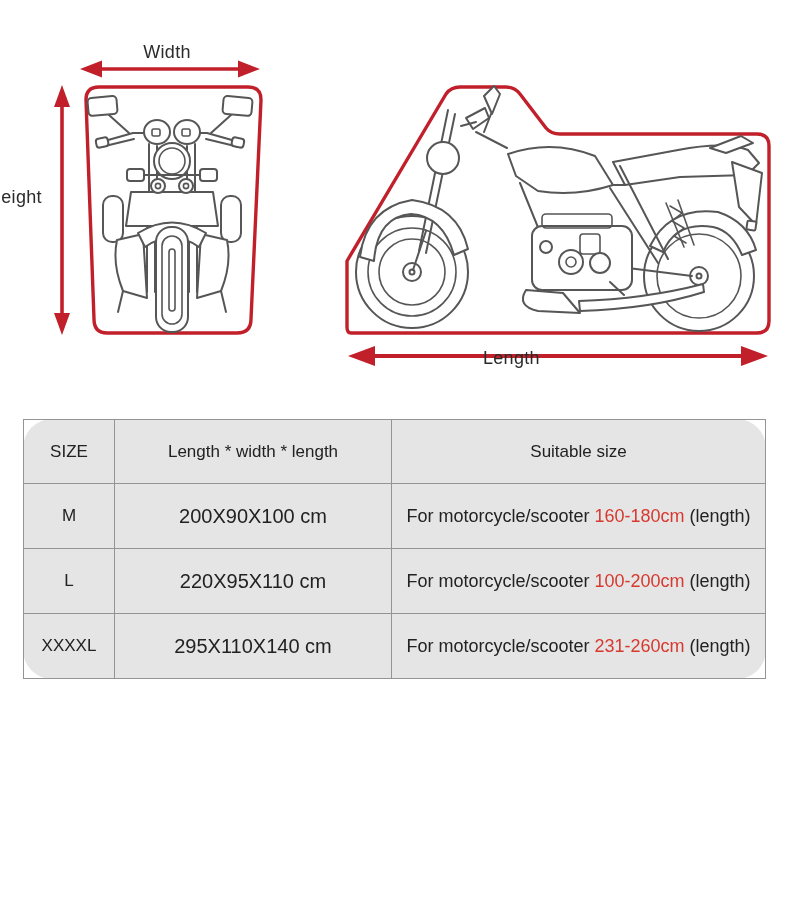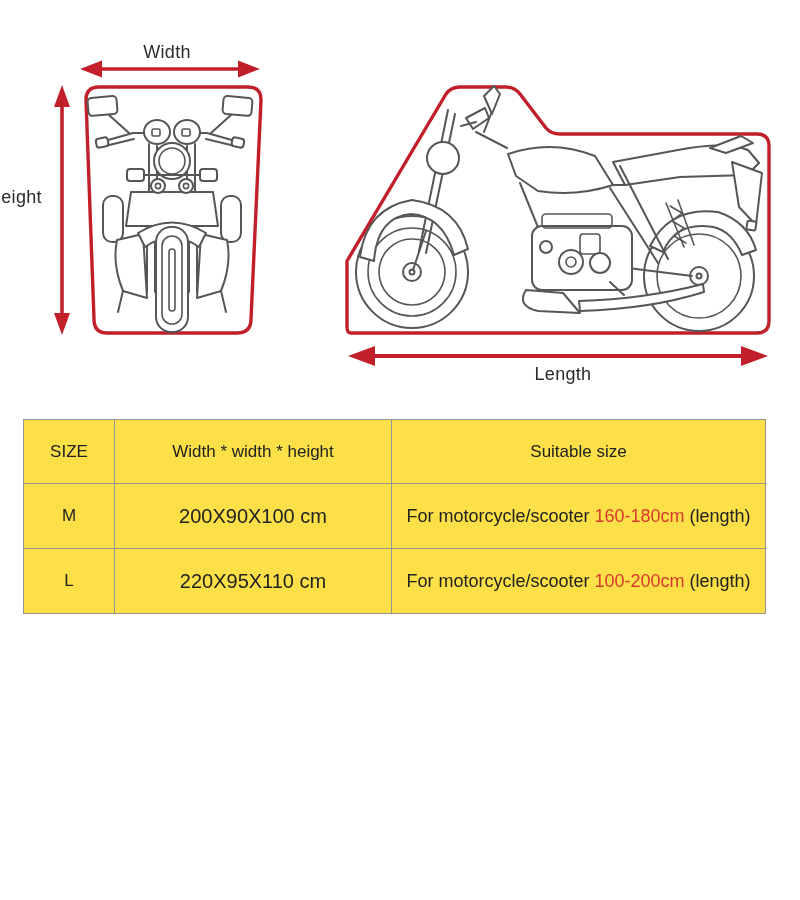--- a/index.html
+++ b/index.html
@@ -18,34 +18,34 @@
   .stage{position:relative;width:800px;height:900px;overflow:hidden;background:var(--bg);}
   .diagram-svg{position:absolute;top:0;}
   #front-svg{left:0;}
   #side-svg{left:280px;}
   .dim-label{
     position:absolute;font-size:18px;color:#2b2b2b;letter-spacing:.3px;
     white-space:nowrap;
   }
   #width-label{left:97px;top:42px;width:140px;text-align:center;}
   #height-label{left:-12px;top:187px;}
-  #length-label{left:483px;top:364px;width:160px;text-align:center;}
+  #length-label{left:483px;top:348px;width:160px;text-align:left;}
 
   
   .redline{stroke:var(--accent-red);fill:none;stroke-width:3.4;stroke-linejoin:round;stroke-linecap:round;}
   .redshaft{stroke:var(--accent-red);stroke-width:3.6;fill:none;}
   .redfill{fill:var(--accent-red);stroke:none;}
   .g{stroke:var(--bike-gray);fill:none;stroke-width:2;stroke-linejoin:round;stroke-linecap:round;}
   .gw{stroke:var(--bike-gray);fill:#ffffff;stroke-width:2;stroke-linejoin:round;stroke-linecap:round;}
   .gthin{stroke:var(--bike-gray);fill:none;stroke-width:1.6;stroke-linejoin:round;stroke-linecap:round;}
 
   
   .size-table{
     position:absolute;left:23px;top:419px;width:742px;
-    border-collapse:collapse;table-layout:fixed;background:#fde047;
+    border-collapse:collapse;table-layout:fixed;background:#e5e5e5;border-radius:29px;
   }
   .size-table col.c1{width:91px;}
   .size-table col.c2{width:277px;}
   .size-table col.c3{width:374px;}
   .size-table th,.size-table td{
     border:1.5px solid var(--border-gray);
     text-align:center;vertical-align:middle;
     font-weight:400;color:var(--text-black);
     padding:0 4px;
   }
@@ -192,31 +192,36 @@
 
   <table class="size-table">
     <colgroup>
       <col class="c1">
         <col class="c2">
         <col class="c3">
     </colgroup>
     <thead>
       <tr>
         <th>SIZE</th>
-        <th>Width * width * height</th>
+        <th>Length * width * length</th>
         <th>Suitable size</th>
       </tr>
     </thead>
     <tbody id="size-rows">
         <tr>
           <td class="size-cell">M</td>
           <td class="dimensions-cell">200X90X100 cm</td>
           <td class="suitable-cell">For motorcycle/scooter <span class="range-red">160-180cm</span> (length)</td>
         </tr>
         <tr>
           <td class="size-cell">L</td>
           <td class="dimensions-cell">220X95X110 cm</td>
           <td class="suitable-cell">For motorcycle/scooter <span class="range-red">100-200cm</span> (length)</td>
         </tr>
+        <tr>
+          <td class="size-cell">XXXXL</td>
+          <td class="dimensions-cell">295X110X140 cm</td>
+          <td class="suitable-cell">For motorcycle/scooter <span class="range-red">231-260cm</span> (length)</td>
+        </tr>
       </tbody>
   </table>
 
 </div>
 
 </body></html>

